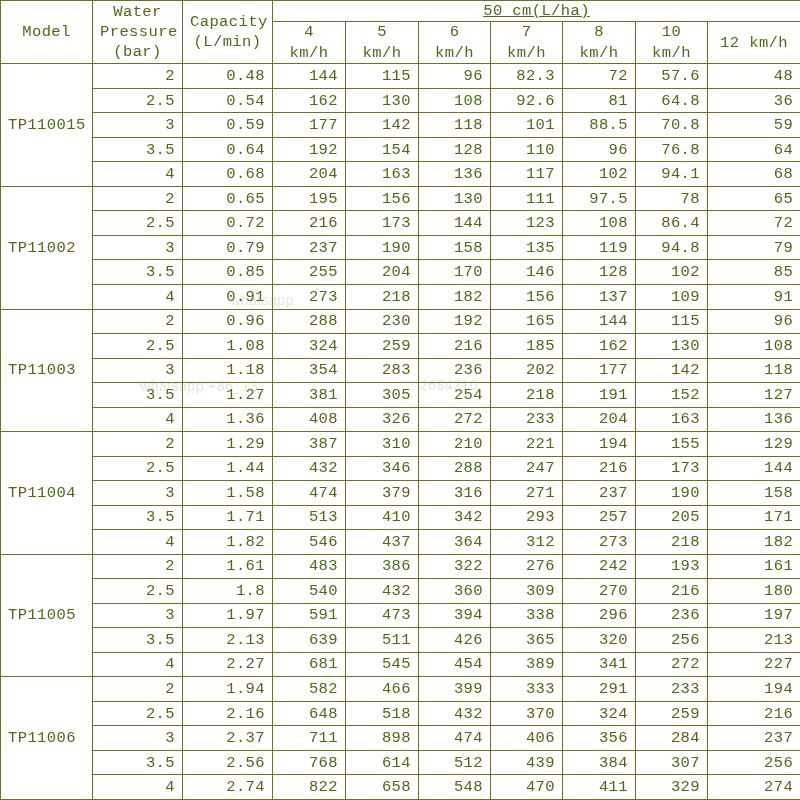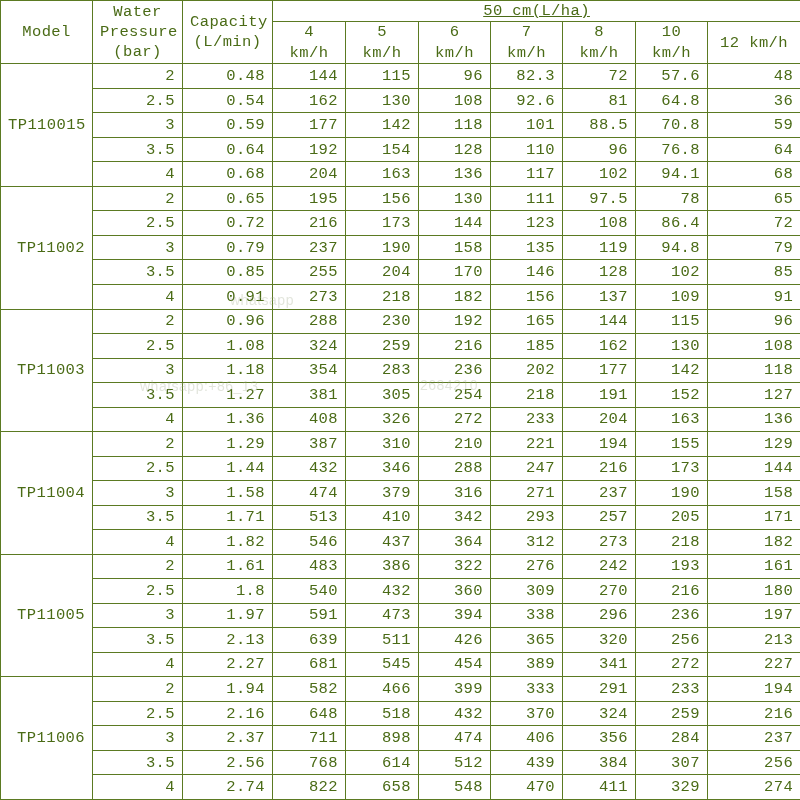--- a/index.html
+++ b/index.html
@@ -44,21 +44,21 @@
   .hd-span {
     border-bottom: 1px solid #5b7a22;
     text-decoration: underline;
   }
   .hd-speed {
     font-size: 15px;
   }
 
   
   .model-cell {
-    text-align: right;
+    text-align: left;
     vertical-align: middle;
     padding-left: 10px;
     color: #3d3d3d;
     border-right: 1px solid #1b1b1b;
   }
   .num {
     text-align: right;
     vertical-align: middle;
     padding-right: 9px;
   }

